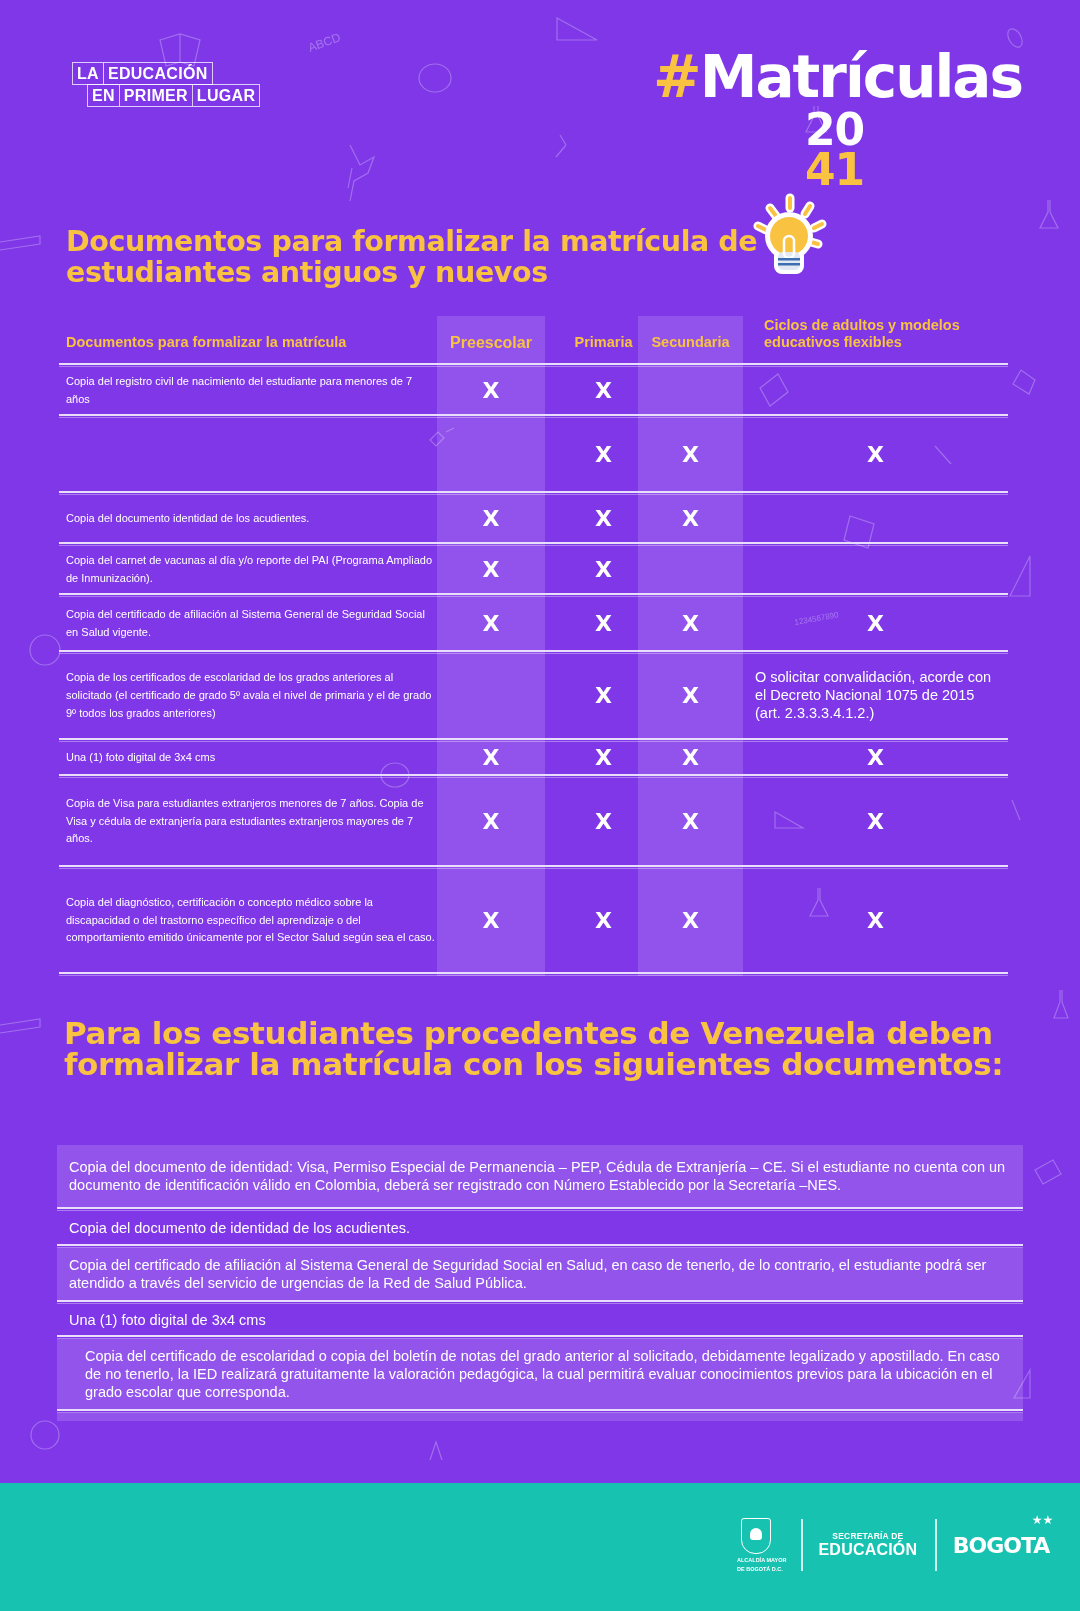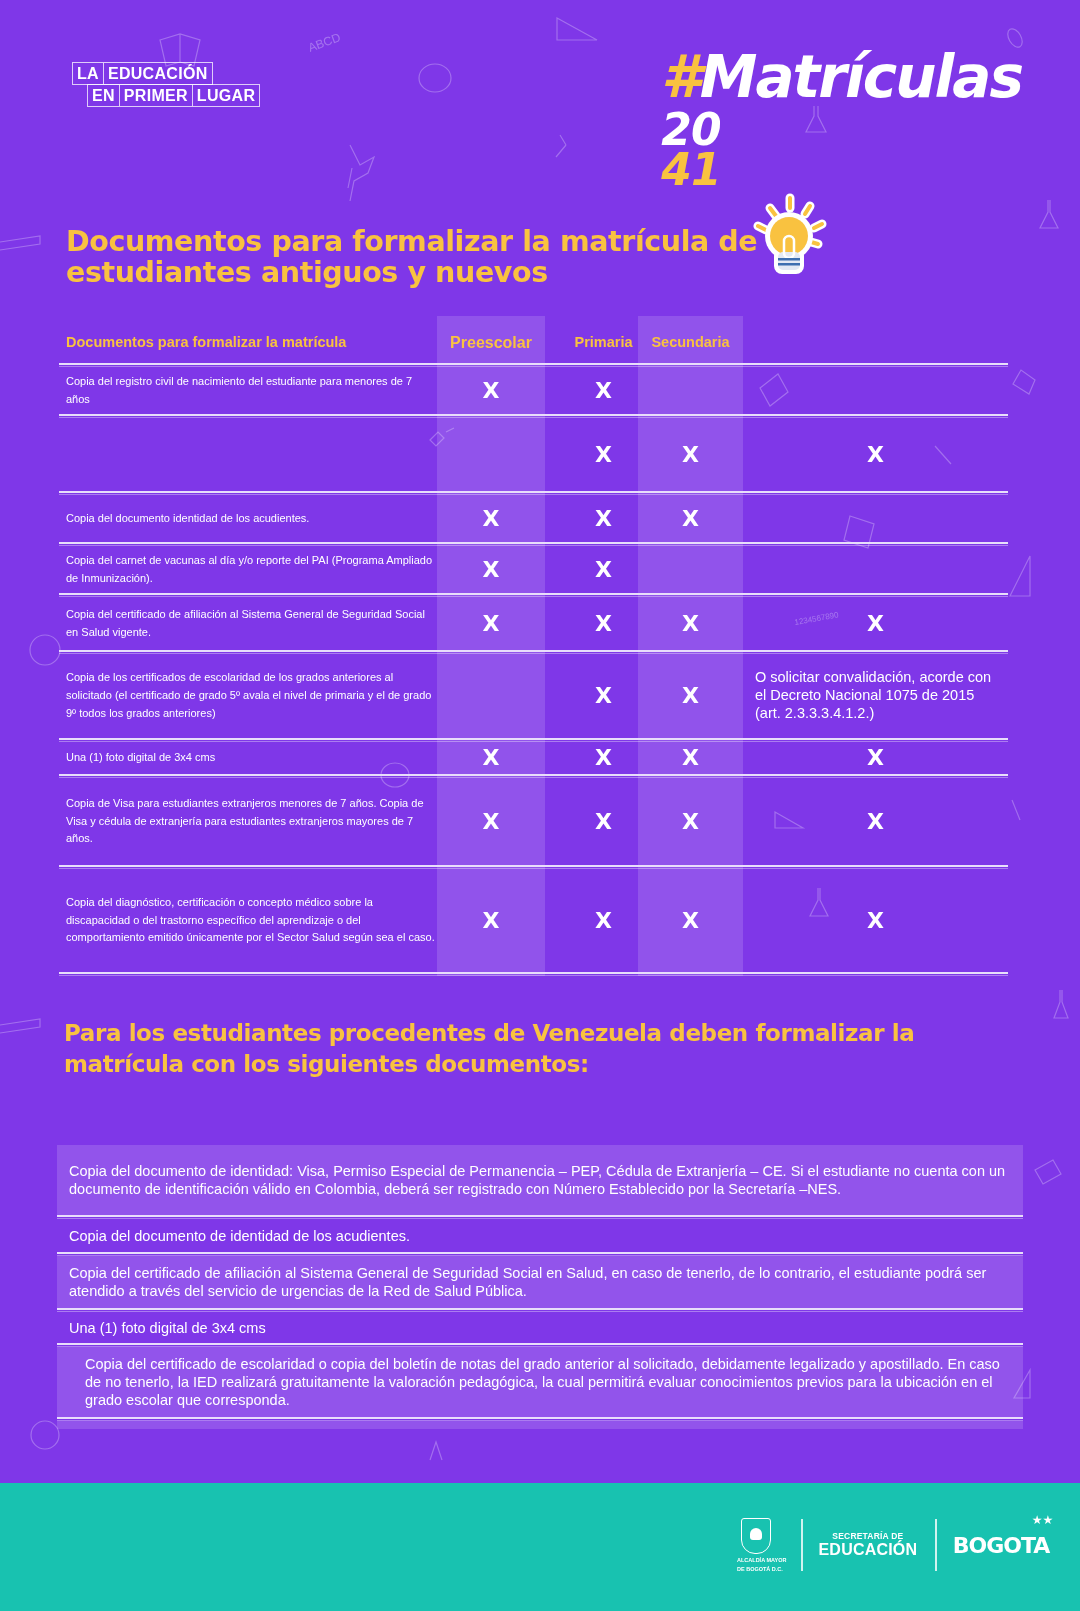--- a/index.html
+++ b/index.html
@@ -18,21 +18,21 @@
   .brand .line { display: flex; }
   .brand .line2 { margin-left: 15px; margin-top: -1px; }
   .brand .box {
     border: 1.5px solid rgba(255,255,255,0.75);
     font-weight: bold; font-size: 16px; letter-spacing: 0.3px;
     padding: 2px 4px 1px 4px; line-height: 18px; color: #fff;
   }
   .brand .box + .box { border-left: none; }
 
   
-  .hero { position: absolute; right: 58px; top: 44px; text-align: left; font-style: italic; }
+  .hero { position: absolute; right: 58px; top: 44px; text-align: center; }
   .hero .tag {
     font-family: "DejaVu Sans", sans-serif; font-weight: bold;
     font-size: 58px; letter-spacing: -2px; line-height: 66px;
   }
   .hero .hash { color: #f9c240; }
   .hero .year { font-family: "DejaVu Sans", sans-serif; font-weight: bold; font-size: 44px; line-height: 40px; letter-spacing: -1px; margin-right: 6px; }
   .hero .y1 { color: #fff; }
   .hero .y2 { color: #f9c240; }
 
   .bulb { position: absolute; left: 748px; top: 190px; width: 90px; height: 90px; }
@@ -57,21 +57,21 @@
   .td.note { font-size: 14.5px; line-height: 17.8px; text-align: left; padding-left: 14px; }
 
   .c1 { position: absolute; left: 378px; width: 108px; }
   .c2 { position: absolute; left: 498px; width: 93px; }
   .c3 { position: absolute; left: 579px; width: 105px; }
   .c4 { position: absolute; left: 684px; width: 265px; }
 
   .h2 {
     position: absolute; left: 64px; top: 1018px; width: 940px;
     font-family: "DejaVu Sans", sans-serif; font-weight: bold; color: #f9c240;
-    font-size: 23px; line-height: 31px; letter-spacing: -0.4px;
+    font-size: 31px; line-height: 31px; letter-spacing: -0.4px;
   }
 
   
   .vlist { position: absolute; left: 57px; top: 1145px; width: 966px; }
   .vitem { font-size: 14.5px; line-height: 18px; padding: 0 12px; display: flex; align-items: center; }
   .vitem.shade { background: rgba(255,255,255,0.15); }
   .vrule { height: 4px; border-top: 2px solid #e8ddfb; border-bottom: 1px solid rgba(255,255,255,0.35); }
   .vtail { height: 8px; background: rgba(255,255,255,0.15); }
 
   
@@ -173,20 +173,21 @@
 
 <div class="table">
   <div class="colbg" style="left:378px;width:108px;"></div>
   <div class="colbg" style="left:579px;width:105px;"></div>
 
   <div class="thead">
     <div class="th doc">Documentos para formalizar la matrícula</div>
     <div class="th c1" style="bottom:12px;font-size:16px;">Preescolar</div>
     <div class="th c2" style="bottom:12px;">Primaria</div>
     <div class="th c3" style="bottom:12px;">Secundaria</div>
+    <div class="th c4" style="bottom:12px;text-align:left;padding-left:21px;width:240px;">Ciclos de adultos y modelos educativos flexibles</div>
   </div>
   <div class="rule"></div>
 
   <div class="tr" style="height:47px;">
     <div class="td doc">Copia del registro civil de nacimiento del estudiante  para menores de 7 años</div>
     <div class="td mark c1">X</div>
     <div class="td mark c2">X</div>
     <div class="td mark c3"></div>
     <div class="td mark c4"></div>
   </div>
@@ -260,21 +261,21 @@
     <div class="td mark c2">X</div>
     <div class="td mark c3">X</div>
     <div class="td mark c4">X</div>
   </div>
   <div class="rule"></div>
 </div>
 
 <h2 class="h2">Para los estudiantes procedentes de Venezuela deben formalizar la matrícula con los siguientes documentos:</h2>
 
 <div class="vlist">
-  <div class="vitem shade" style="height:70px;">Copia del documento de identidad: Visa, Permiso Especial de Permanencia – PEP, Cédula de Extranjería – CE. Si el estudiante no cuenta con un documento de identificación válido en Colombia, deberá ser registrado con Número Establecido por la Secretaría –NES.</div>
+  <div class="vitem shade" style="height:62px;">Copia del documento de identidad: Visa, Permiso Especial de Permanencia – PEP, Cédula de Extranjería – CE. Si el estudiante no cuenta con un documento de identificación válido en Colombia, deberá ser registrado con Número Establecido por la Secretaría –NES.</div>
   <div class="vrule"></div>
   <div class="vitem" style="height:33px;">Copia del documento de identidad de los acudientes.</div>
   <div class="vrule"></div>
   <div class="vitem shade" style="height:52px;">Copia del certificado de afiliación al Sistema General de Seguridad Social en Salud, en caso de tenerlo, de lo contrario, el estudiante podrá ser atendido a través del servicio de urgencias de la Red de Salud Pública.</div>
   <div class="vrule"></div>
   <div class="vitem" style="height:31px;">Una (1) foto digital de 3x4 cms</div>
   <div class="vrule"></div>
   <div class="vitem shade" style="height:70px;padding-left:28px;">Copia del certificado de escolaridad o copia del boletín de notas del grado anterior al solicitado, debidamente legalizado y apostillado. En caso de no tenerlo, la IED realizará gratuitamente la valoración pedagógica, la cual permitirá evaluar conocimientos previos para la ubicación en el grado escolar que corresponda.</div>
   <div class="vrule"></div>
   <div class="vtail"></div>

